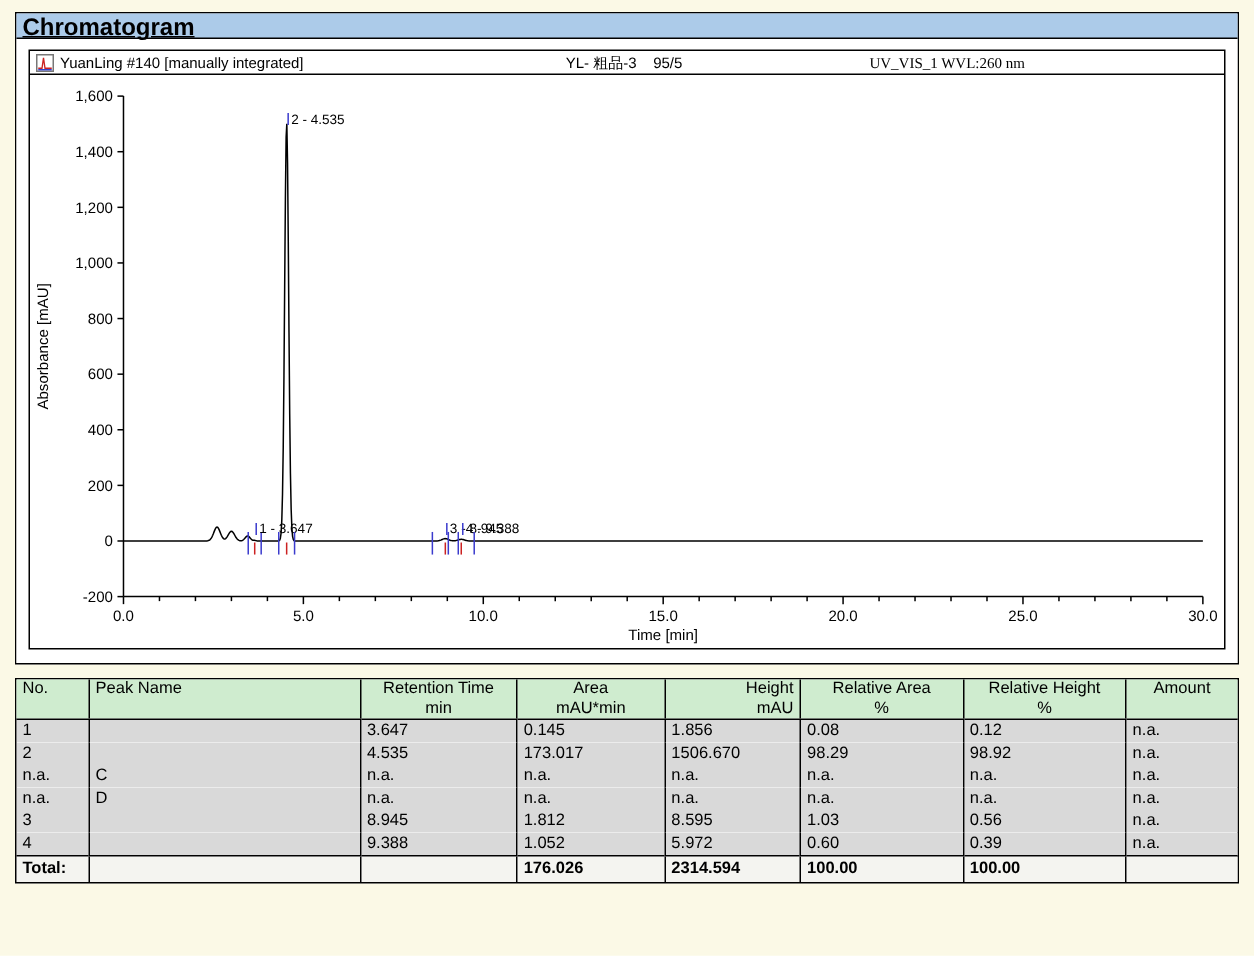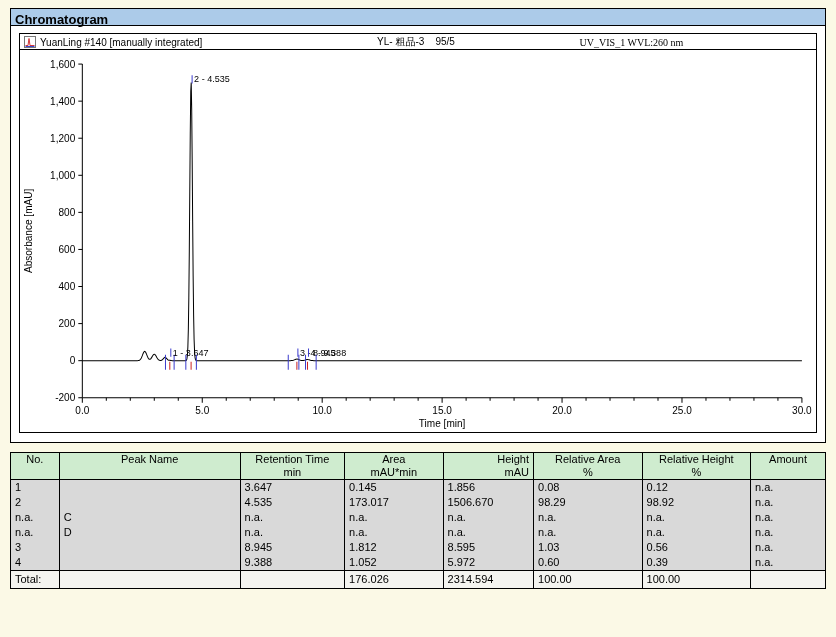--- a/index.html
+++ b/index.html
@@ -14,21 +14,21 @@
 
   .panel { border:1px solid #000; background:#fff; margin-bottom:9px; }
 
   .band {
     background:#accbe9;
     border-bottom:1px solid #000;
     padding:1px 4px 2px 4px;
     height:17px;
   }
   .band-text {
-    font-size:13px; font-weight:bold; text-decoration:underline;
+    font-size:16px; font-weight:bold; text-decoration:underline;
     line-height:14px;
   }
 
   .panel-body { padding:7px 8px 9px 8px; background:#fff; }
   .chart-box { border:1px solid #000; }
 
   .chart-header {
     display:grid; grid-template-columns: 1fr auto 1fr;
     align-items:center;
     font-size:10px;
@@ -60,35 +60,35 @@
 
   thead th {
     background:#cfeccf;
     font-weight:normal;
     border-bottom:1px solid #000;
     vertical-align:top;
     padding:0 4px;
     text-align:center;
   }
   thead th div { line-height:13px; }
-  thead th:nth-child(1), thead th:nth-child(2) { text-align:center; }
+  thead th:nth-child(1), thead th:nth-child(2) { text-align:left; }
   th:not(:first-child), td:not(:first-child) { border-left:1px solid #000; }
 
   tbody td {
     background:#d9d9d9;
     padding:0 4px;
     height:15px; line-height:15px;
     text-align:left;
     overflow:hidden; white-space:nowrap;
   }
   tbody td.num { text-align:left; }
   tbody tr.total td {
     background:#f4f4f0;
     border-top:1px solid #000;
-    font-weight:normal;
+    font-weight:bold;
     height:17px; line-height:17px;
   }
 </style>
 </head>
 <body>
 
 <div class="page">
 
   <section class="panel">
     <div class="band">

